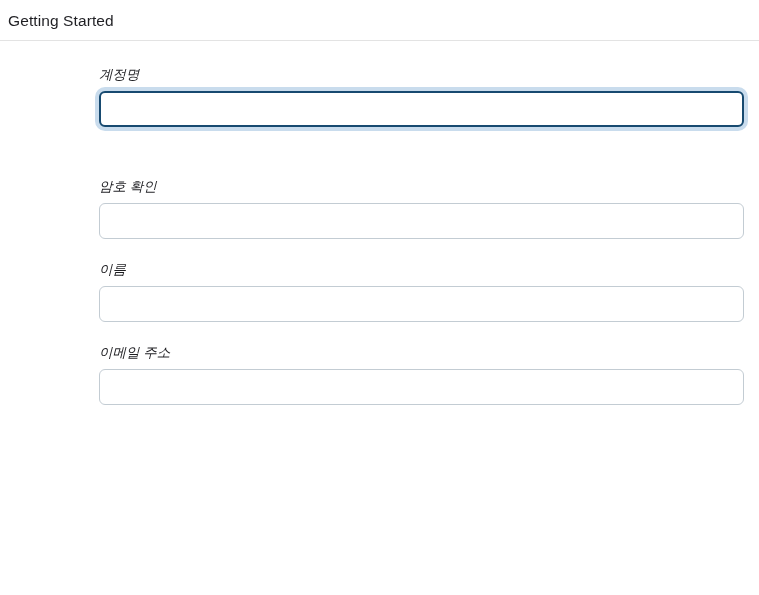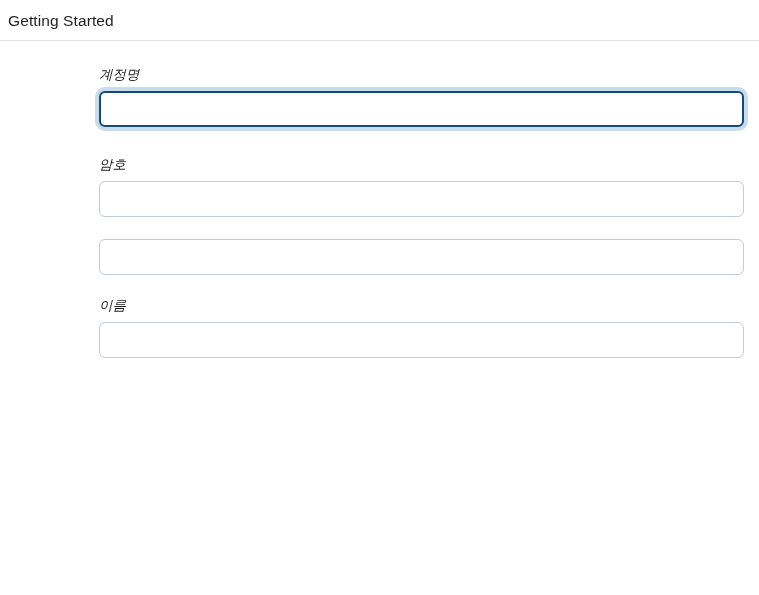--- a/index.html
+++ b/index.html
@@ -114,36 +114,37 @@
 
     <div class="form">
 
       <div class="field field-focused">
         <label class="field-label">계정명</label>
         <input class="field-input" type="text" autofocus="" placeholder="" style="">
       </div>
 
       <div class="gap-1"></div>
 
-      <div class="field">
-        <label class="field-label">암호</label>
-        <input class="field-input" type="password" placeholder="" style="">
-      </div>
 
       <div class="gap-2"></div>
 
       <div class="field">
+        <label class="field-label">암호 확인</label>
         <input class="field-input" type="password" placeholder="" style="">
       </div>
 
       <div class="gap-2"></div>
 
       <div class="field">
         <label class="field-label">이름</label>
         <input class="field-input" type="text" placeholder="" style="">
       </div>
 
       <div class="gap-2"></div>
 
+      <div class="field">
+        <label class="field-label">이메일 주소</label>
+        <input class="field-input" type="email" placeholder="" style="">
+      </div>
 
     </div>
   </div>
 </div>
 
 </body></html>

